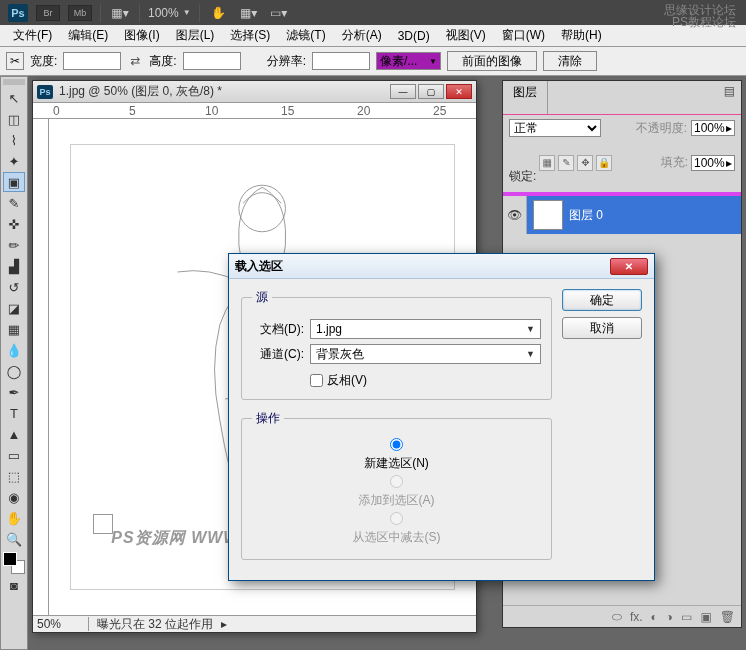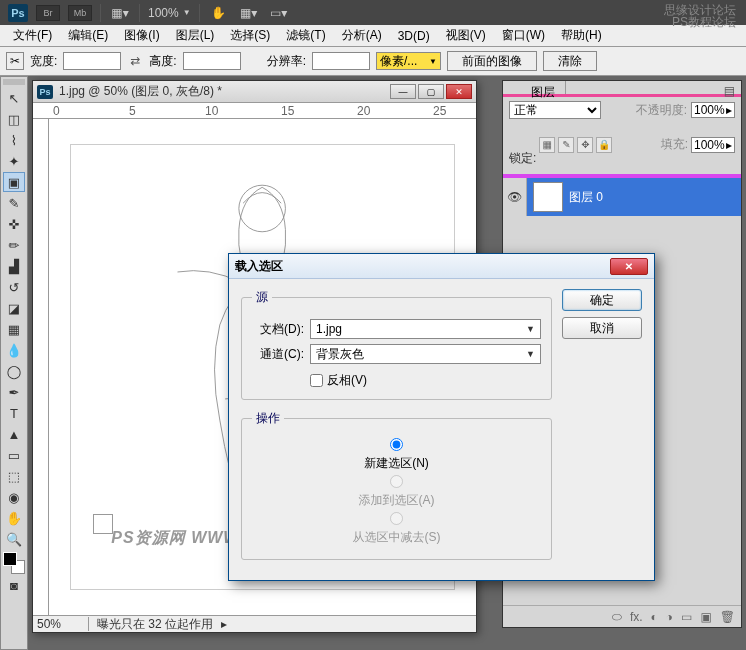--- a/index.html
+++ b/index.html
@@ -17,21 +17,21 @@
 
 .menu-bar { background: #eeeeee; height: 22px; display: flex; align-items: center; padding: 0 6px; gap: 2px; border-bottom: 1px solid #999; }
 .menu-bar .item { padding: 2px 7px; color: #000; cursor: default; }
 
 
 .opts-bar { background: #eeeeee; height: 29px; display: flex; align-items: center; padding: 0 6px; gap: 6px; border-bottom: 1px solid #999; }
 .opts-bar .crop-ic { width: 18px; height: 18px; border: 1px solid #888; display: flex; align-items: center; justify-content: center; }
 .opts-bar .lbl { color: #000; }
 .opts-bar input[type=text] { width: 58px; height: 18px; background: #fff; border: 1px solid #888; padding: 0 2px; }
 .opts-bar .swap { width: 16px; text-align: center; color: #555; }
-.opts-bar .combo { width: 65px; height: 18px; background: #fde047; border: 1px solid #888; display: flex; align-items: center; padding: 0 3px; justify-content: space-between; }
+.opts-bar .combo { width: 65px; height: 18px; background: #a21caf; border: 1px solid #888; display: flex; align-items: center; padding: 0 3px; justify-content: space-between; }
 .opts-bar .combo .tri { font-size: 8px; }
 .opts-bar .btn { height: 20px; background: #eee; border: 1px solid #888; padding: 0 14px; display: flex; align-items: center; }
 
 
 .main { position: absolute; top: 76px; left: 0; right: 0; bottom: 0; display: flex; background: #666; }
 
 
 .tools { width: 28px; background: #d6d6d6; border: 1px solid #888; display: flex; flex-direction: column; align-items: center; padding: 2px 0; gap: 1px; }
 .tools .handle { width: 22px; height: 6px; background: #bbb; margin-bottom: 2px; }
 .tools .tool { width: 22px; height: 20px; display: flex; align-items: center; justify-content: center; color: #333; font-size: 13px; position: relative; }
@@ -56,21 +56,21 @@
 .doc-canvas { flex: 1; background: #fff; overflow: hidden; display: flex; align-items: center; justify-content: center; position: relative; }
 .doc-canvas .art { width: 90%; height: 90%; border: 1px solid #ccc; background: #fff; position: relative; }
 .doc-canvas .wm { position: absolute; bottom: 40px; left: 40px; color: #999; font-size: 16px; letter-spacing: 1px; font-weight: bold; font-style: italic; }
 .doc-canvas .seal { position: absolute; bottom: 55px; left: 22px; width: 20px; height: 20px; border: 1px solid #999; }
 .doc-status { height: 17px; background: #eee; border-top: 1px solid #999; display: flex; align-items: center; padding: 0 4px; gap: 8px; font-size: 11px; color: #333; }
 .doc-status .zoom { width: 52px; border-right: 1px solid #999; padding-right: 4px; }
 
 
 .panels { width: 244px; background: #666; padding: 4px 4px 4px 0; }
 .panel { background: #d6d6d6; border: 1px solid #333; height: 548px; display: flex; flex-direction: column; }
-.panel-tab { height: 16px; display: flex; border-bottom: 3px solid #ec4899; padding-left: 18px; }
+.panel-tab { height: 34px; display: flex; border-bottom: 1px solid #ec4899; }
 .panel-tab .tab { padding: 3px 10px; background: #d6d6d6; border-right: 1px solid #999; }
 .panel-tab .menu { margin-left: auto; padding: 3px 6px; color: #555; }
 .panel-opts { padding: 4px 6px; border-bottom: 4px solid #d946ef; }
 .panel-opts .row { display: flex; align-items: center; gap: 4px; margin-bottom: 3px; }
 .panel-opts select { width: 92px; height: 18px; background: #fff; border: 1px solid #888; font-size: 12px; }
 .panel-opts .op-lbl { color: #888; margin-left: auto; }
 .panel-opts .pct { width: 44px; height: 16px; background: #fff; border: 1px solid #888; display: flex; align-items: center; justify-content: space-between; padding: 0 2px; font-size: 11px; }
 .panel-opts .lock-row { display: flex; align-items: center; gap: 3px; }
 .panel-opts .lock-lbl { color: #333; margin-top: 28px; }
 .panel-opts .lic { width: 16px; height: 16px; border: 1px solid #aaa; background: #e8e8e8; display: flex; align-items: center; justify-content: center; font-size: 10px; color: #666; }

